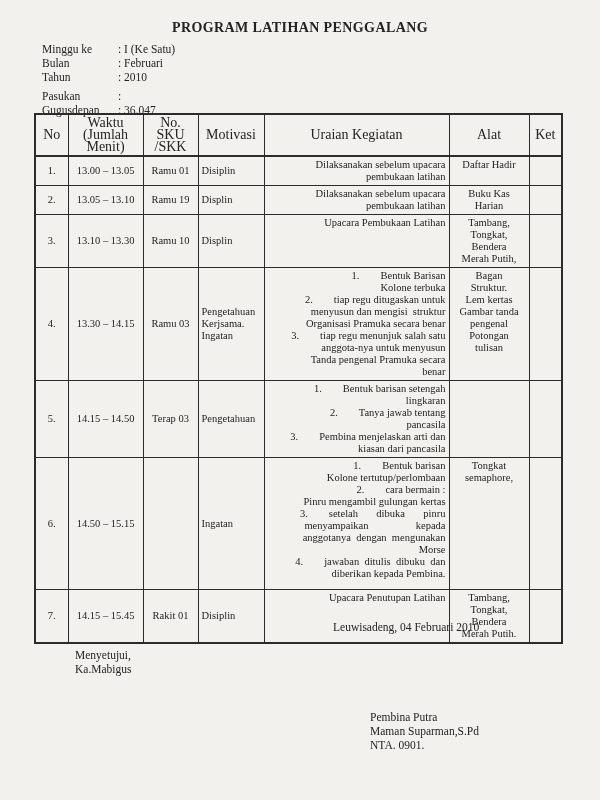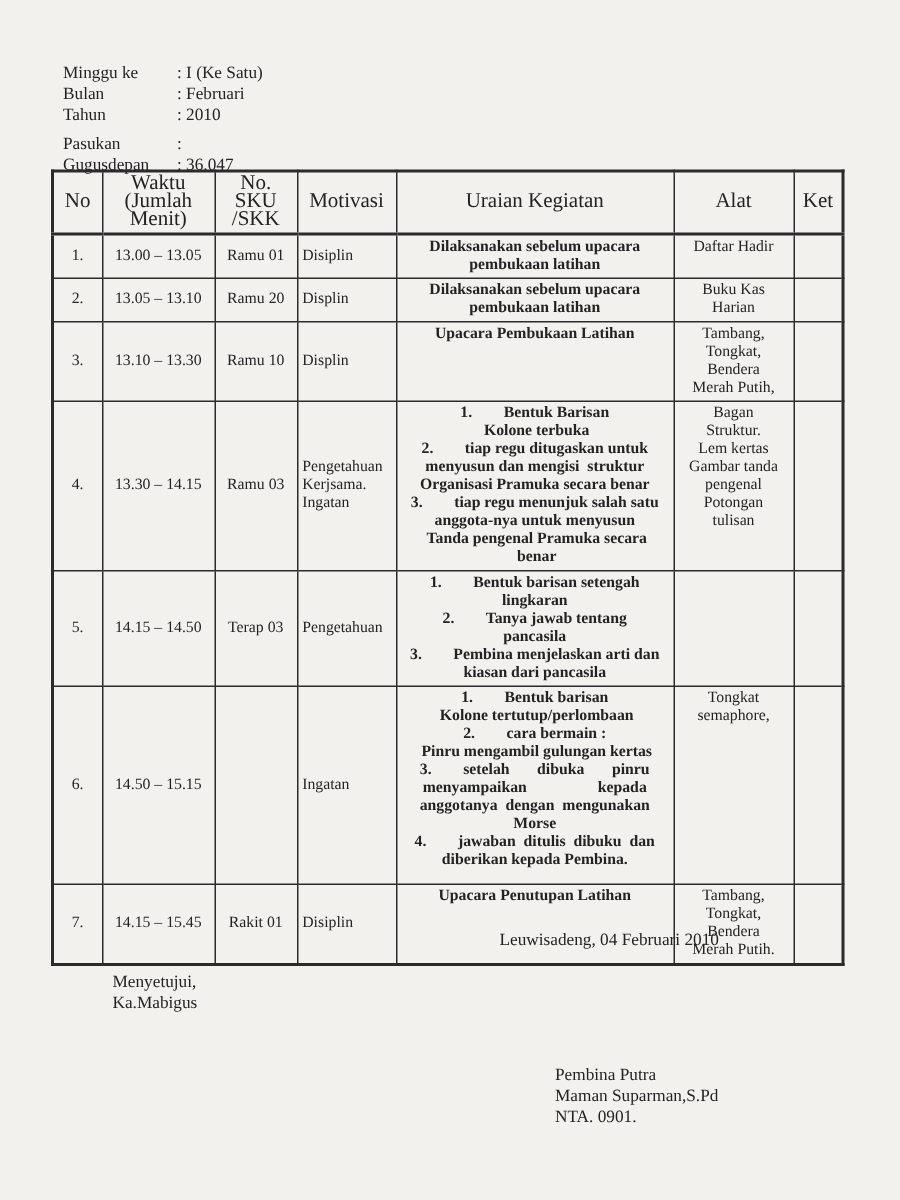--- a/index.html
+++ b/index.html
@@ -48,35 +48,36 @@
     font-size:14px;
     text-align:center;
     vertical-align:middle;
     white-space:pre-line;
     border-bottom:2px solid #2b2b2b;
   }
   td.c-no{ text-align:center; vertical-align:middle; }
   td.c-waktu{ text-align:center; vertical-align:middle; white-space:pre; }
   td.c-sku{ text-align:center; vertical-align:middle; }
   td.c-motivasi{ text-align:left; vertical-align:middle; white-space:pre-line; padding-left:5px;}
-  td.c-uraian{ text-align:center; vertical-align:top; white-space:pre-wrap; padding-left:6px; padding-top:3px;font-weight:bold;}
+  td.c-uraian{ text-align:right; vertical-align:top; white-space:pre-wrap; padding-left:6px; padding-top:3px;}
   td.c-alat{ text-align:center; vertical-align:top; white-space:pre-line; padding-left:5px; padding-top:3px;}
   td.c-ket{ vertical-align:top; }
   .sig{ position:absolute; font-size:11.5px; line-height:14px; white-space:pre-line;}
   .sig-date{ left:333px; top:620px; }
   .sig-left-role{ left:75px; top:648px; }
   .sig-right-role{ left:370px; top:662px;margin-top:48px; }
   .sig-left-name{ left:80px; top:724px; }
   .sig-right-name{ left:370px; top:724px; }
 </style>
 </head>
 <body>
 
 <div class="page">
 
+  <div class="title">PROGRAM LATIHAN PENGGALANG</div>
 
   <div class="meta">
     <div class="meta-row">
       <span class="meta-label">Minggu ke</span>
       <span class="meta-value">: I (Ke Satu)</span>
     </div>
     <div class="meta-row">
       <span class="meta-label">Bulan</span>
       <span class="meta-value">: Februari</span>
     </div>
@@ -126,21 +127,21 @@
         <td class="c-sku">Ramu 01</td>
         <td class="c-motivasi">Disiplin</td>
         <td class="c-uraian">Dilaksanakan sebelum upacara
 pembukaan latihan</td>
         <td class="c-alat">Daftar Hadir</td>
         <td class="c-ket"></td>
       </tr>
       <tr style="height:26px">
         <td class="c-no">2.</td>
         <td class="c-waktu">13.05 – 13.10</td>
-        <td class="c-sku">Ramu 20</td>
+        <td class="c-sku">Ramu 19</td>
         <td class="c-motivasi">Displin</td>
         <td class="c-uraian">Dilaksanakan sebelum upacara
 pembukaan latihan</td>
         <td class="c-alat">Buku Kas
 Harian</td>
         <td class="c-ket"></td>
       </tr>
       <tr style="height:46px">
         <td class="c-no">3.</td>
         <td class="c-waktu">13.10 – 13.30</td>

